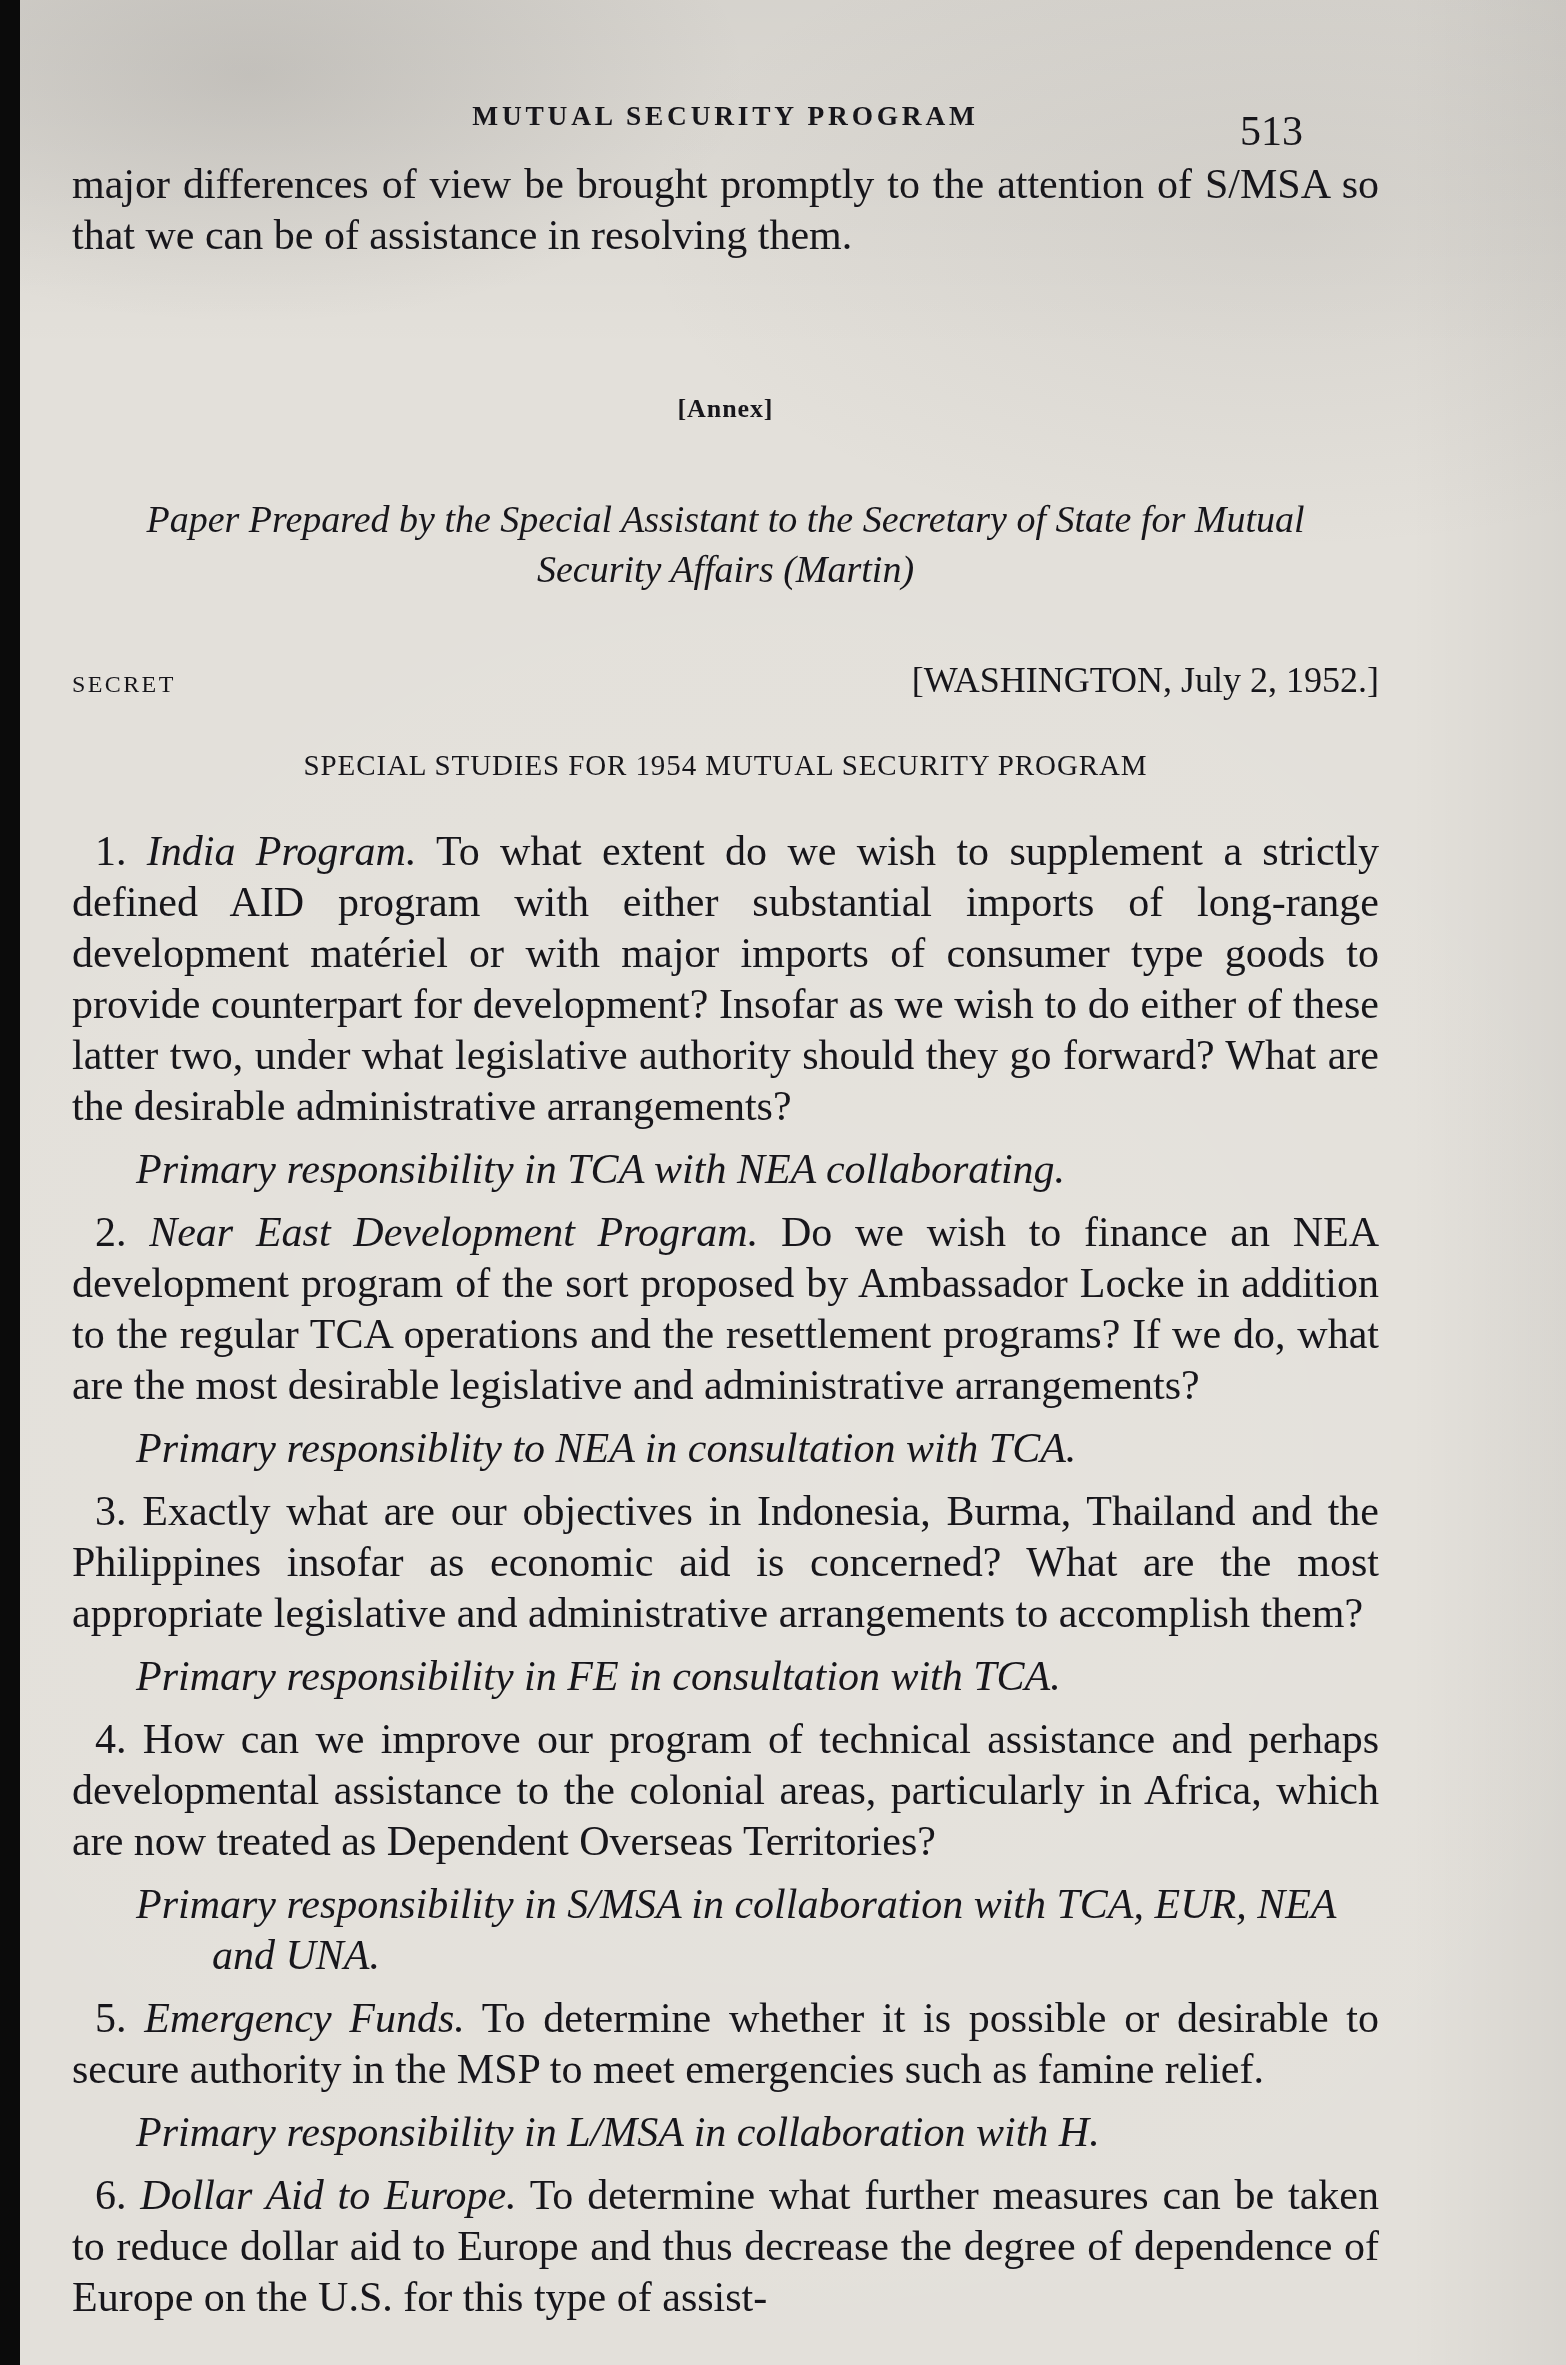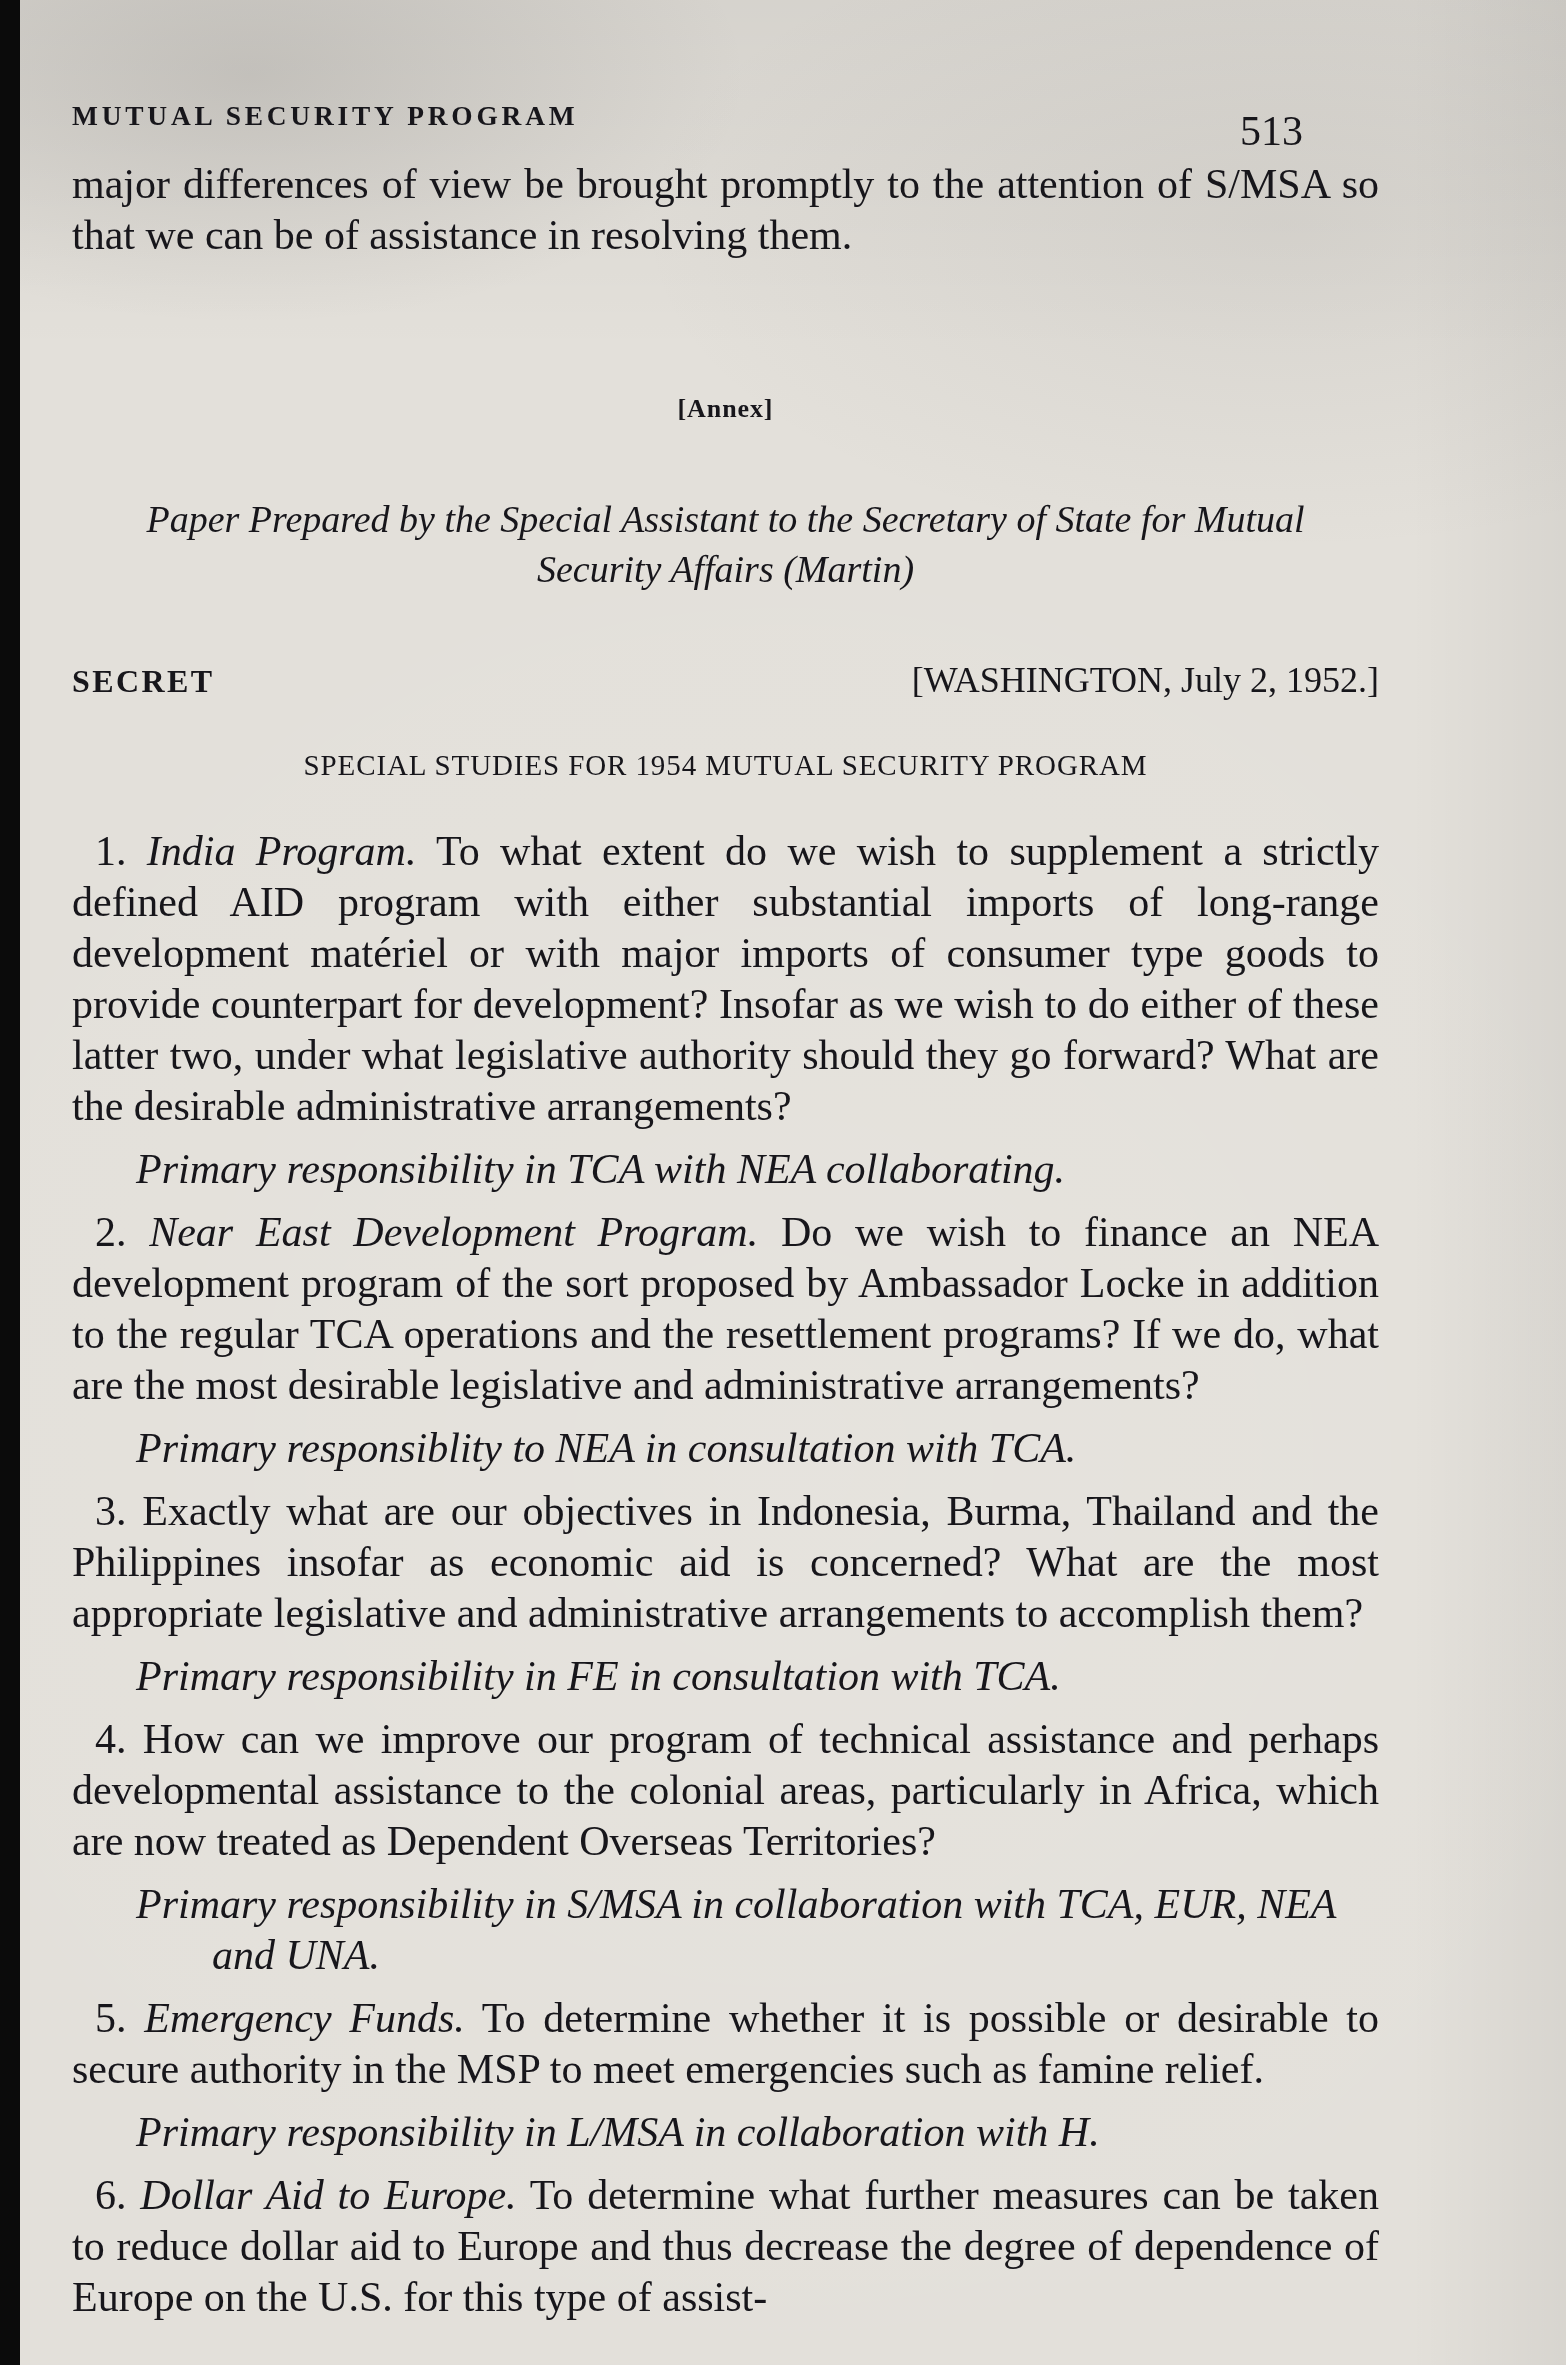--- a/index.html
+++ b/index.html
@@ -42,20 +42,21 @@
     left: 72px;
     top: 91px;
     width: 1307px;
     z-index: 2;
   }
   .running-header {
     position: relative;
     height: 45px;
   }
   .rh-title {
+    text-align: center;
     font-size: 27.4px;
     font-weight: 700;
     letter-spacing: 3.8px;
     padding-top: 10.4px;
   }
   .rh-page {
     position: absolute;
     right: 76px;
     top: 16px;
     font-size: 42px;
@@ -82,22 +83,22 @@
     font-size: 38px;
     line-height: 50px;
   }
   .meta-row {
     margin-top: 65px;
     display: flex;
     justify-content: space-between;
     align-items: baseline;
   }
   .classification {
-    font-size: 32px;
-    font-weight: 700;
+    font-size: 24px;
+    font-weight: 400;
     letter-spacing: 2.4px;
   }
   .dateline {
     font-size: 36px;
   }
   .section-heading {
     margin: 48px 0 0 0;
     text-align: center;
     font-size: 29px;
     letter-spacing: 0.9px;

